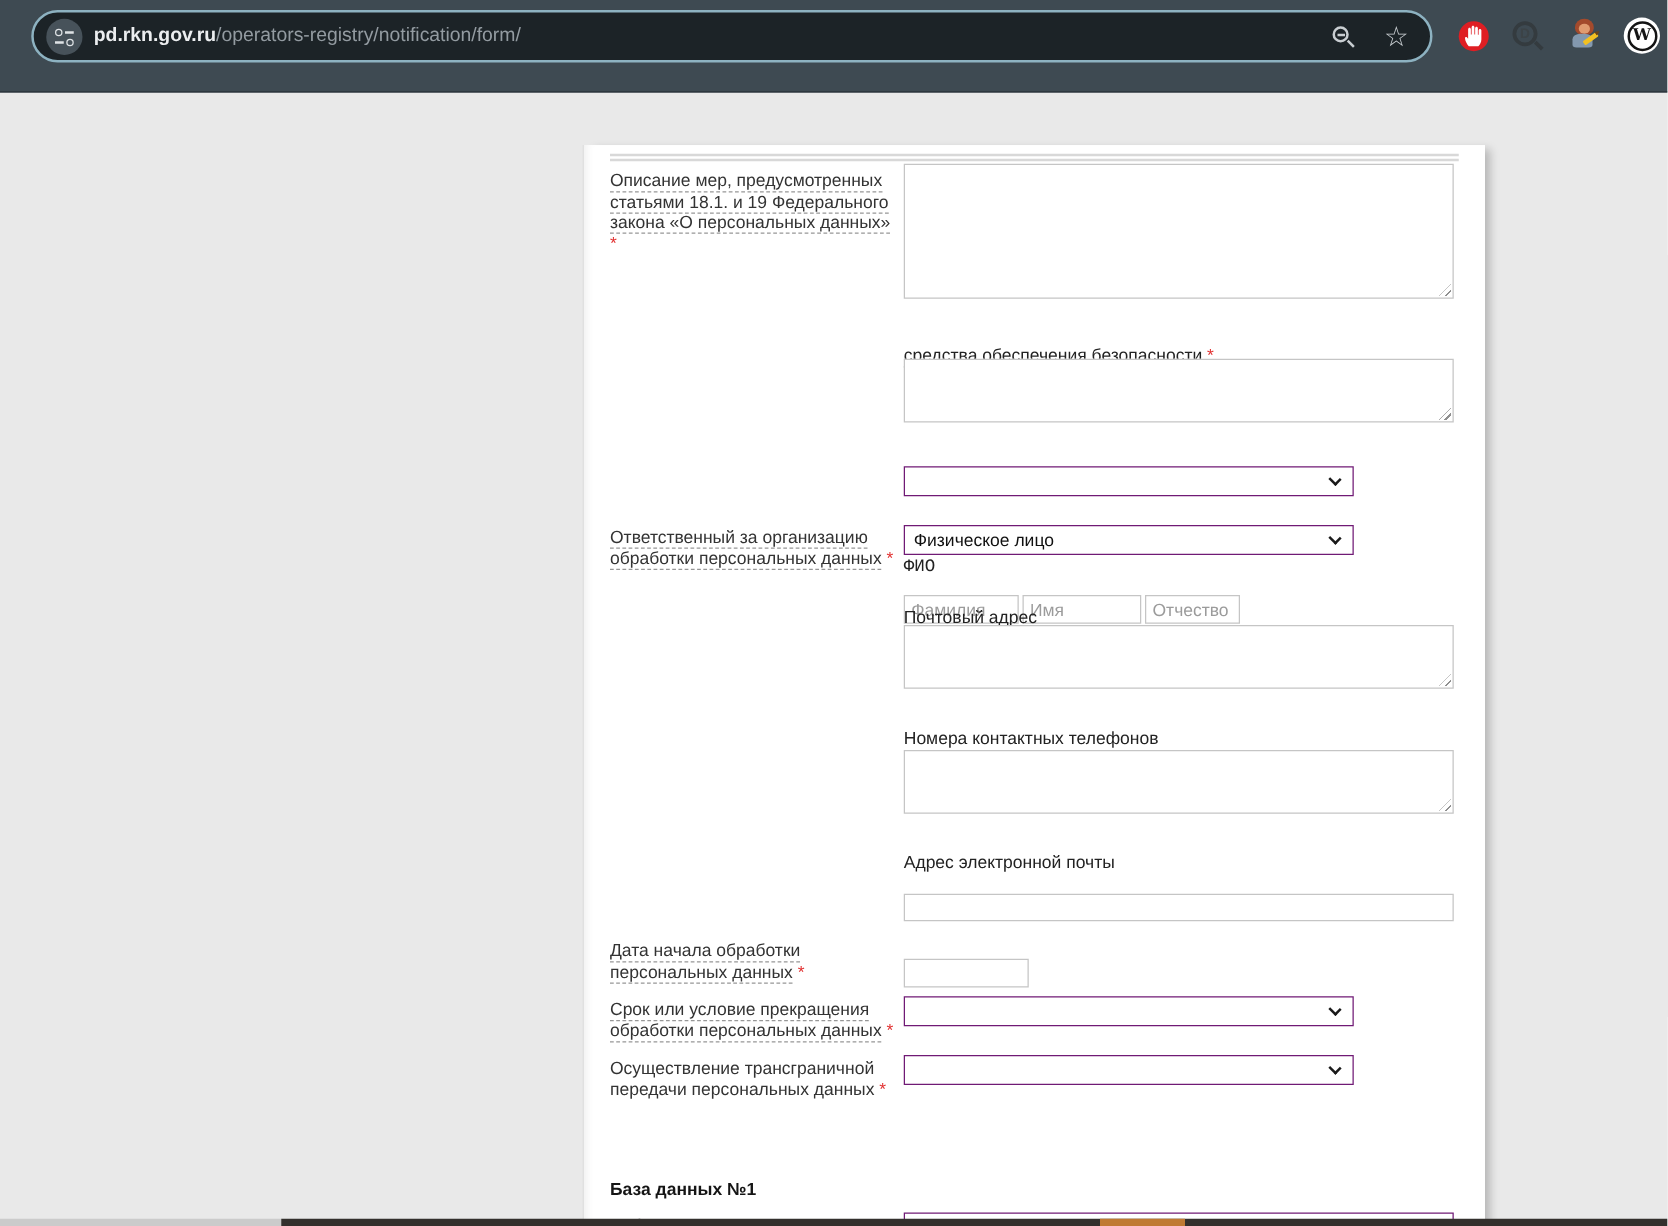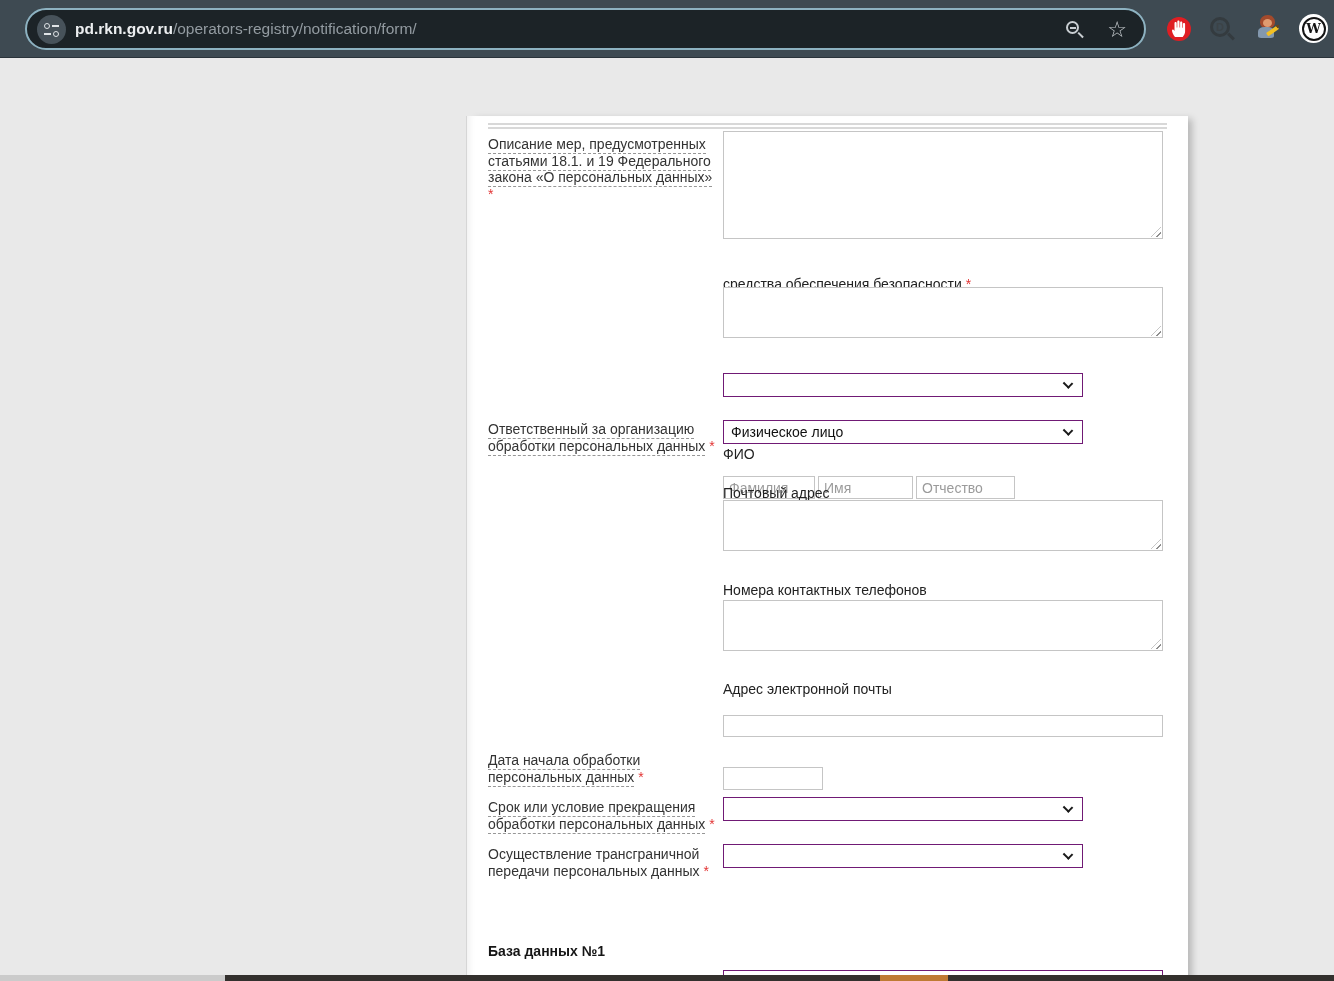--- a/index.html
+++ b/index.html
@@ -1,21 +1,21 @@
 <!DOCTYPE html>
 <html><head>
 <meta charset="utf-8">
 <style>
   * { margin:0; padding:0; box-sizing:border-box; }
   html,body { width:1334px; height:981px; overflow:hidden; background:#e9e9e9;
               font-family:"Liberation Sans", sans-serif; }
   .screen { position:relative; width:1334px; height:981px; }
 
   
-  .topbar { position:absolute; left:0; top:0; width:1334px; height:58px;
+  .topbar { position:absolute; left:0; top:0; width:1334px; height:74px;
             background:#3e4a52; border-bottom:1px solid #2a333a; z-index:30; }
   .pill { position:absolute; left:25px; top:8px; width:1121px; height:42px;
           border-radius:22px; background:#1c2327; border:2px solid #8db2c1; }
   .tune { position:absolute; left:10px; top:5px; width:29px; height:29px;
           border-radius:50%; background:#47525a; }
   .tune i { position:absolute; background:#dfe3e6; }
   .t-dot1 { left:7px; top:8px; width:6px; height:6px; border-radius:50%;
             background:transparent !important; border:1.6px solid #dfe3e6; }
   .t-line1 { left:15px; top:10px; width:7px; height:2px; }
   .t-line2 { left:7px; top:18px; width:7px; height:2px; }
@@ -157,24 +157,24 @@
 
       <div class="sel" style="left:256px; top:257px; width:360px; height:24px;">
         <span class="chev"></span>
       </div>
 
       <div class="lbl" style="top:305px;"><span class="lnk">Ответственный за организацию обработки персональных данных</span> <span class="req">*</span></div>
       <div class="sel" style="left:256px; top:304px; width:360px; height:24px;">
         <span class="val">Физическое лицо</span>
         <span class="chev"></span>
       </div>
-      <div class="flbl" style="left:256px; top:330px;">ФИО</div>
+      <div class="flbl" style="left:256px; top:330px;font-family:Liberation Mono, monospace;">ФИО</div>
       <input class="ti" style="left: 256px; top: 344px; width: 92px; height: 23px;" placeholder="Фамилия">
       <input class="ti" style="left: 351px; top: 344px; width: 95px; height: 23px;" placeholder="Имя">
-      <input class="ti" style="left: 449px; top: 344px; width: 99px; height: 23px;" placeholder="Отчество">
+      <input class="ti" style="left: 449px; top: 344px; width: 76px; height: 23px;" placeholder="Отчество">
       <div class="flbl" style="left:256px; top:369px;">Почтовый адрес</div>
       <div class="ta" style="left:256px; top:384px; width:440px; height:51px;"></div>
 
       <div class="flbl" style="left:256px; top:466px;">Номера контактных телефонов</div>
       <div class="ta" style="left:256px; top:484px; width:440px; height:51px;"></div>
 
       <div class="flbl" style="left:256px; top:565px;">Адрес электронной почты</div>
       <input class="ti" style="left: 256px; top: 583px; width: 440px; height: 22px;">
 
       <div class="lbl" style="top:636px;"><span class="lnk">Дата начала обработки персональных данных</span> <span class="req">*</span></div>

